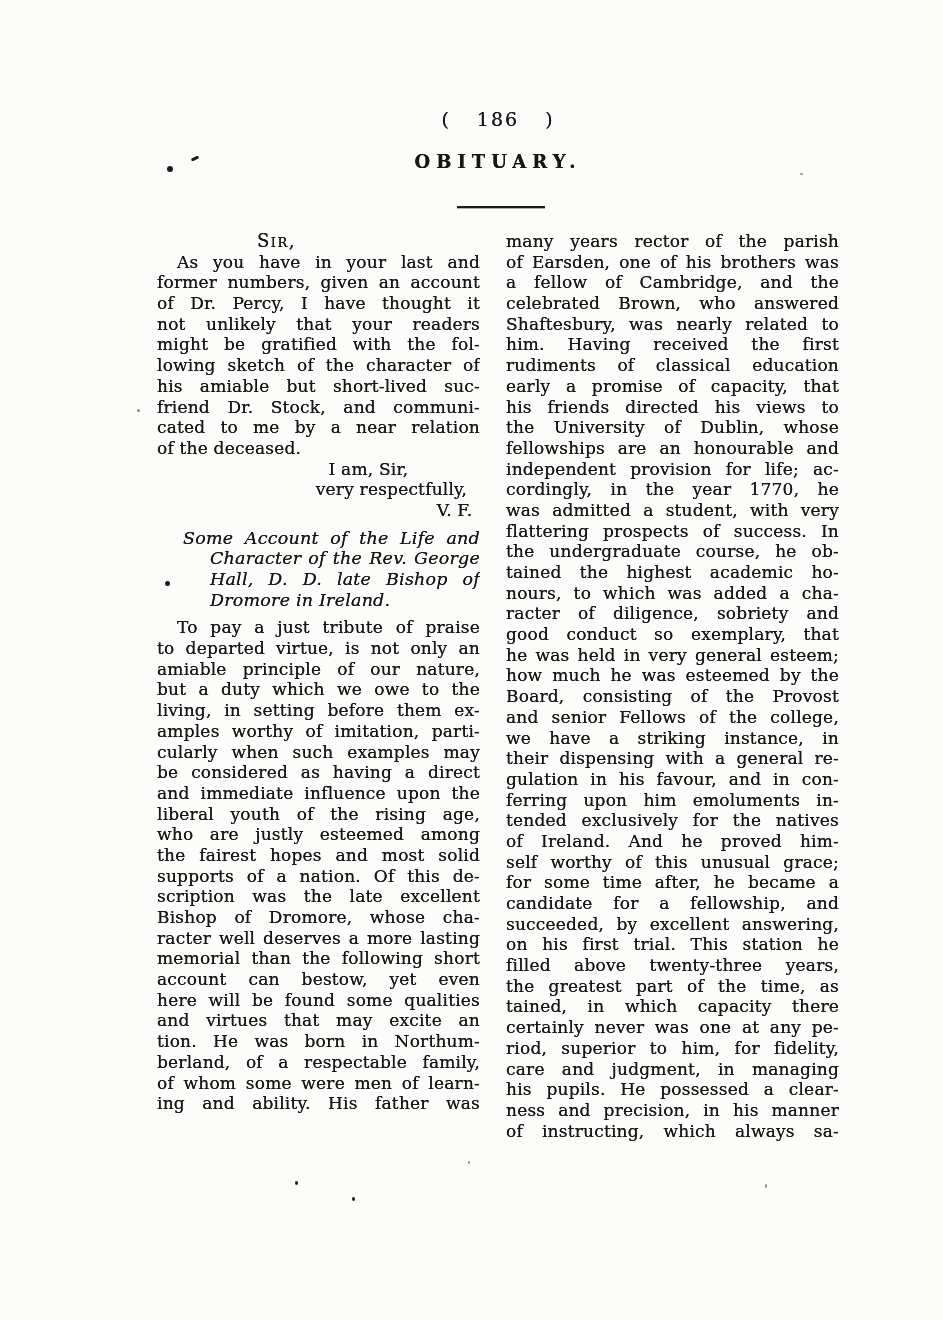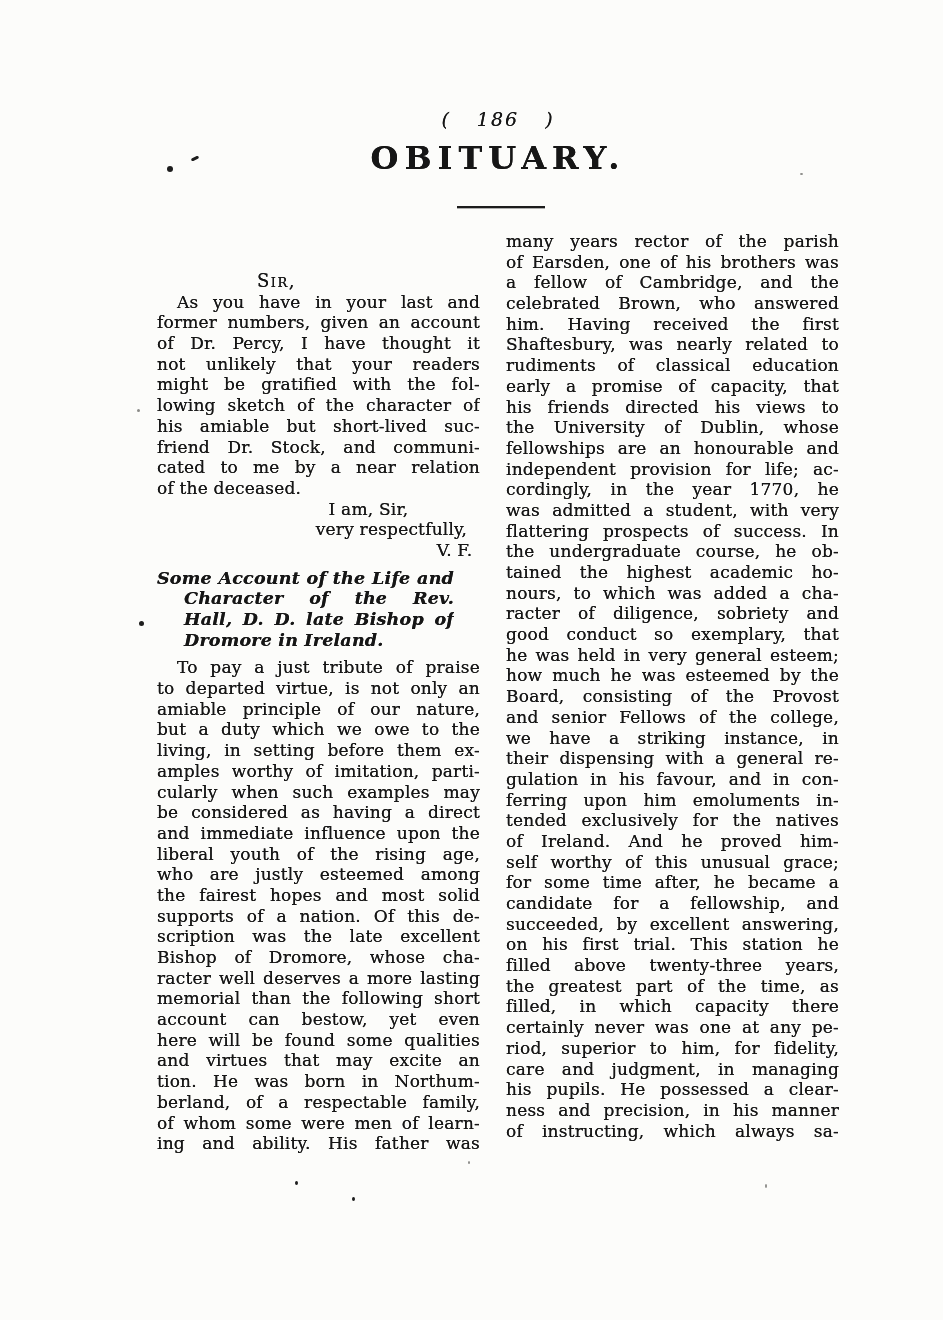--- a/index.html
+++ b/index.html
@@ -25,25 +25,24 @@
     left: 157px;
     width: 682px;
     top: 108px;
     text-align: center;
   }
   .page-number {
     font-size: 19px;
     letter-spacing: 2px;
     word-spacing: 18px;
     text-shadow: 0 0 0.5px #222;
-    font-style: italic;
   }
   .article-title {
-    margin-top: 9px;
-    font-size: 32px;
+    margin-top: 21px;
+    font-size: 18px;
     font-weight: bold;
     letter-spacing: 6px;
     text-shadow: 0 0 0.6px #111;
   }
   .rule {
     position: absolute;
     left: 457px;
     top: 206px;
     width: 88px;
     height: 2px;
@@ -80,36 +79,35 @@
   }
   .line.nj { text-align: left; }
   .line.nj::after { content: none; }
   .line.ind { text-indent: 20px; }
 
   .salutation {
     padding-left: 100px;
     font-variant: small-caps;
     letter-spacing: 1.5px;
     font-size: 18px;
-    margin-top: 40px;
   }
   .salutation::after { content: none; }
 
   .closing .line { text-align: center; }
   .closing .line::after { content: none; }
   .closing .l0 { padding-left: 100px; }
   .closing .l1 { padding-left: 146px; }
   .closing .l2 { padding-left: 272px; }
 
   .heading {
     margin-top: 7px;
     margin-bottom: 7px;
+    margin-left: 26px;
     width: calc(100% - 26px);
     position: relative;
-    font-weight: bold;
   }
   .heading .line {
     font-style: italic;
     padding-left: 27px;
     font-size: 17.5px;
   }
   .heading .l0 { padding-left: 0; }
 
   
   .speck {
@@ -185,22 +183,22 @@
           <div class="line l24">ing and ability. His father was</div>
         </div>
     </div>
 
     <div class="col right">
       <div>
           <div class="line l0">many years rector of the parish</div>
           <div class="line l1">of Earsden, one of his brothers was</div>
           <div class="line l2">a fellow of Cambridge, and the</div>
           <div class="line l3">celebrated Brown, who answered</div>
+          <div class="line l4">Shaftesbury, was nearly related to</div>
           <div class="line l5">him. Having received the first</div>
-          <div class="line l4">Shaftesbury, was nearly related to</div>
           <div class="line l6">rudiments of classical education</div>
           <div class="line l8">early a promise of capacity, that</div>
           <div class="line l9">his friends directed his views to</div>
           <div class="line l10">the University of Dublin, whose</div>
           <div class="line l11">fellowships are an honourable and</div>
           <div class="line l12">independent provision for life; ac-</div>
           <div class="line l13">cordingly, in the year 1770, he</div>
           <div class="line l14">was admitted a student, with very</div>
           <div class="line l15">flattering prospects of success. In</div>
           <div class="line l16">the undergraduate course, he ob-</div>
@@ -218,21 +216,21 @@
           <div class="line l28">ferring upon him emoluments in-</div>
           <div class="line l29">tended exclusively for the natives</div>
           <div class="line l30">of Ireland. And he proved him-</div>
           <div class="line l31">self worthy of this unusual grace;</div>
           <div class="line l32">for some time after, he became a</div>
           <div class="line l33">candidate for a fellowship, and</div>
           <div class="line l34">succeeded, by excellent answering,</div>
           <div class="line l35">on his first trial. This station he</div>
           <div class="line l36">filled above twenty-three years,</div>
           <div class="line l37">the greatest part of the time, as</div>
-          <div class="line l38">filled, in which capacity there</div>
+          <div class="line l38">tained, in which capacity there</div>
           <div class="line l39">certainly never was one at any pe-</div>
           <div class="line l40">riod, superior to him, for fidelity,</div>
           <div class="line l41">care and judgment, in managing</div>
           <div class="line l42">his pupils. He possessed a clear-</div>
           <div class="line l43">ness and precision, in his manner</div>
           <div class="line l44">of instructing, which always sa-</div>
         </div>
     </div>
 
   </div>

